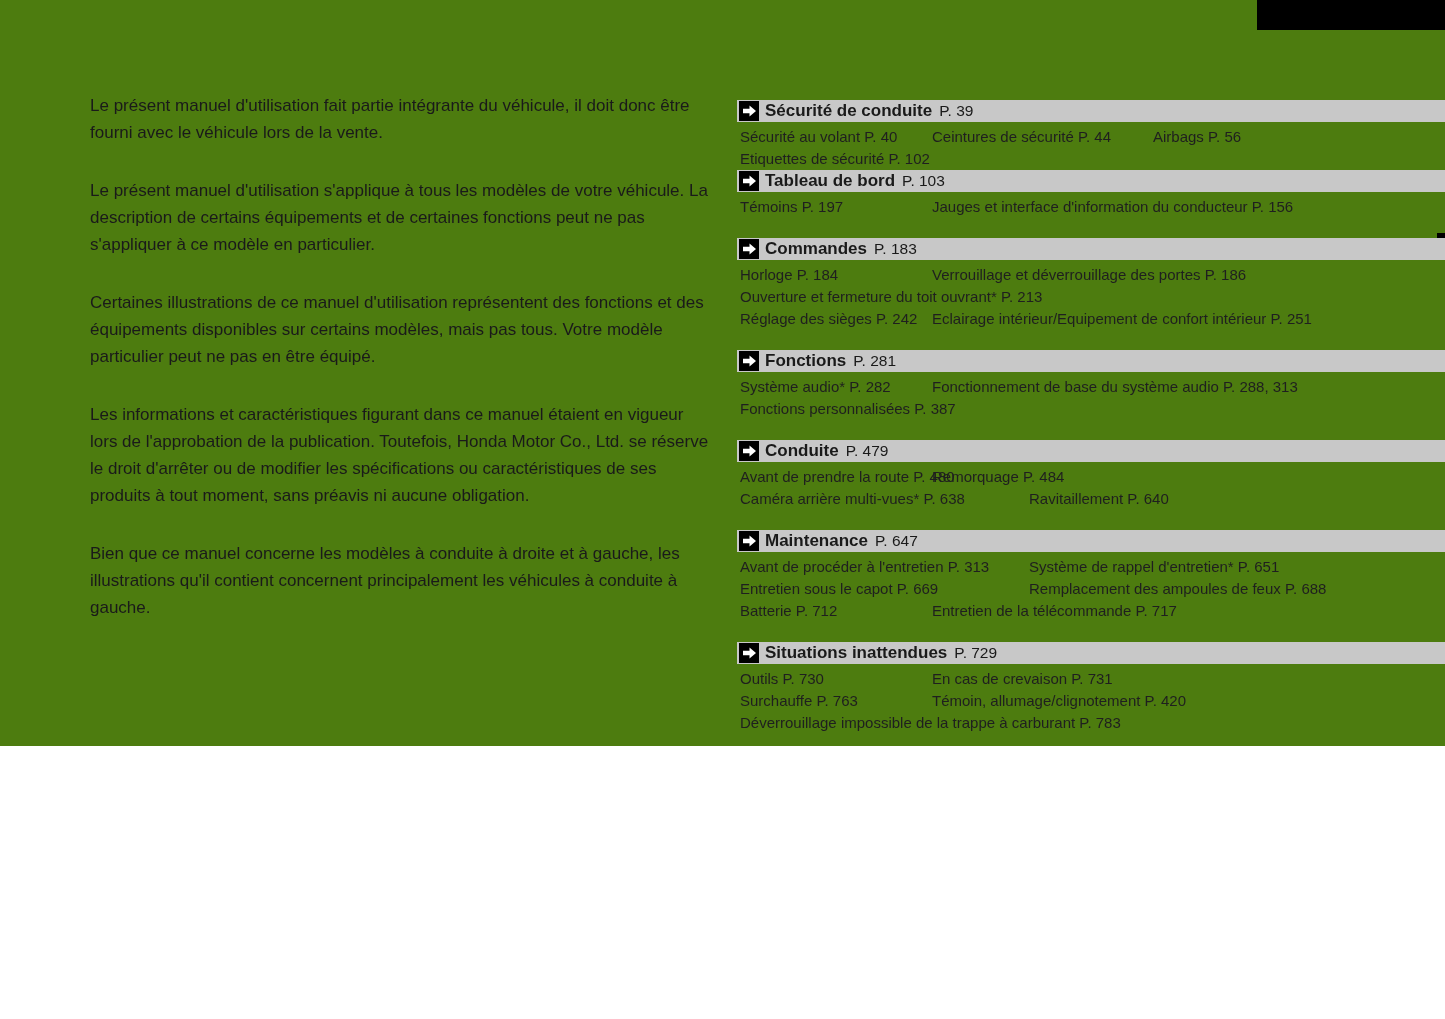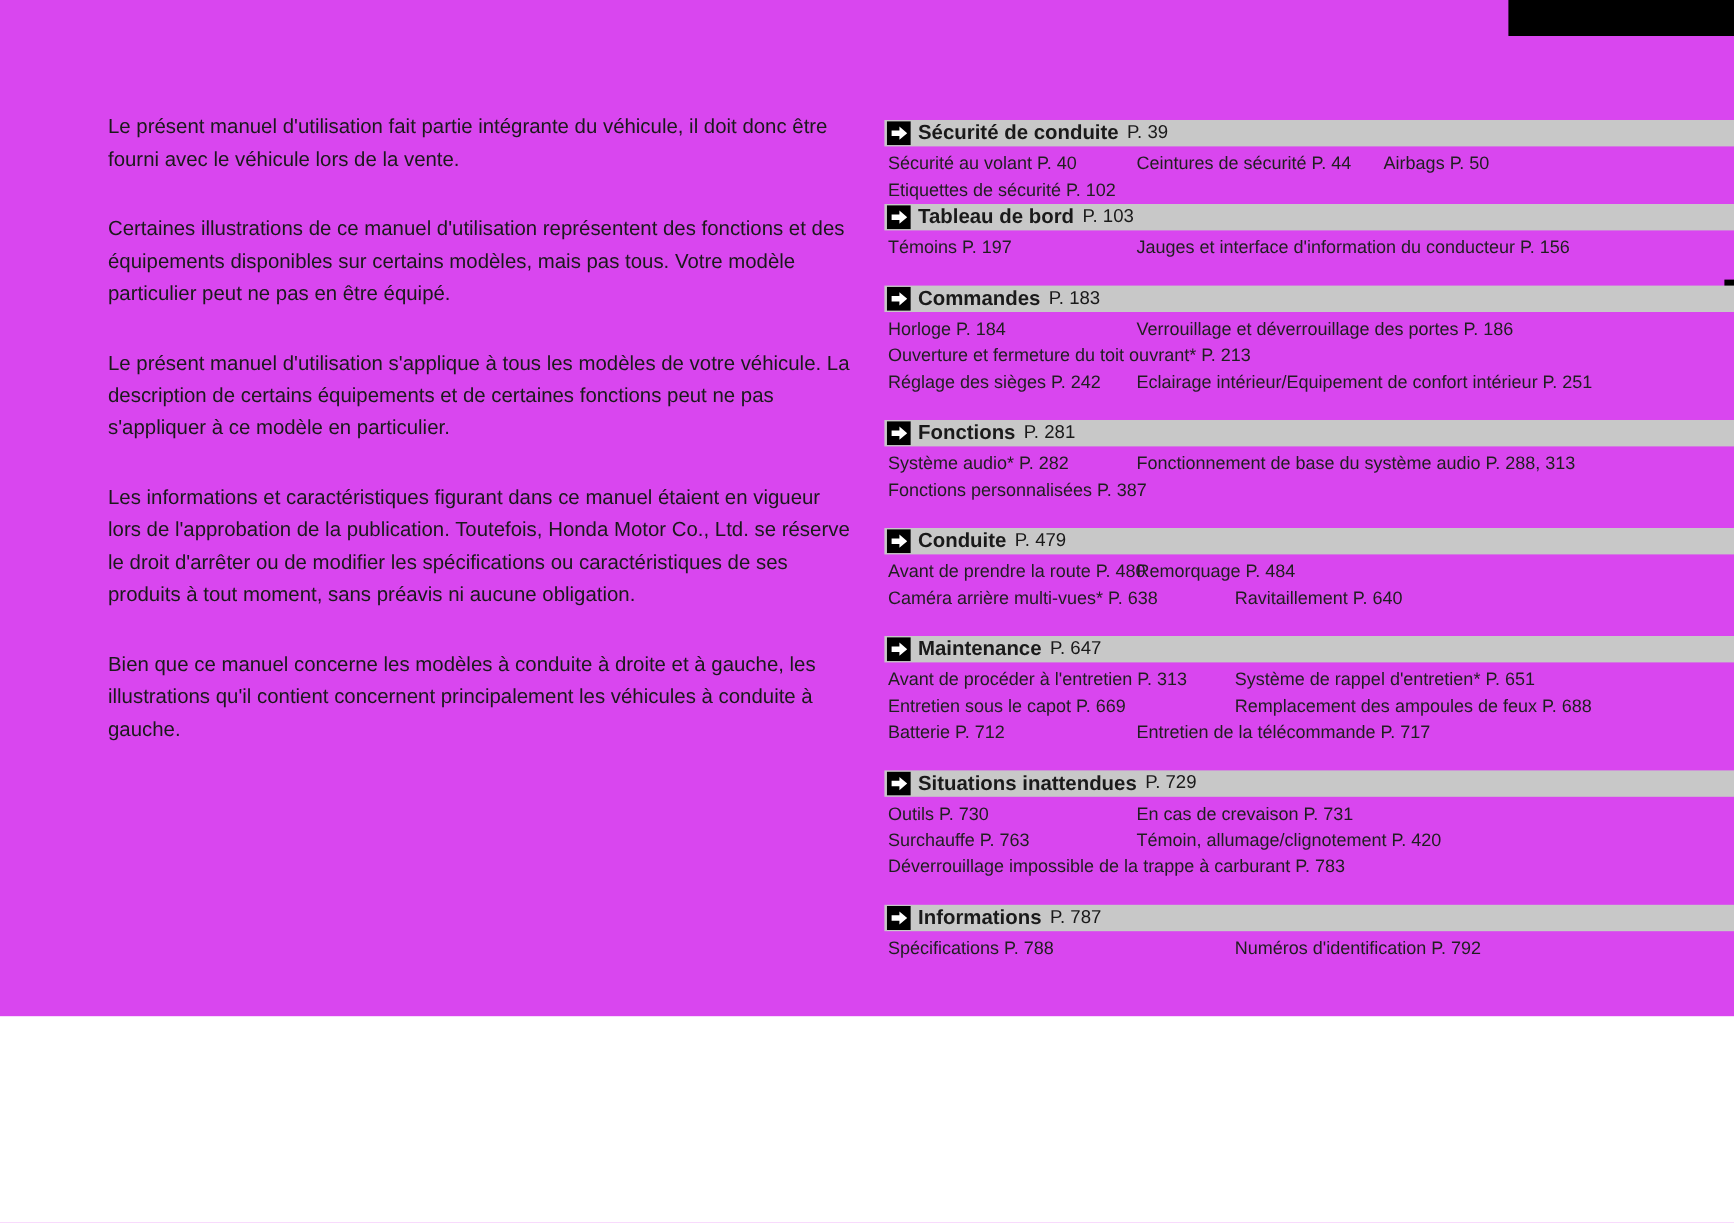--- a/index.html
+++ b/index.html
@@ -4,22 +4,22 @@
 <style>
   html,body{margin:0;padding:0;}
   body{
     font-family:"Liberation Sans", sans-serif;
     background:#ffffff;
     color:#1a1a1a;
   }
   .page{
     position:relative;
     width:1445px;
-    height:847px;
-    background:#d946ef;
+    height:746px;
+    background:#4d7c0f;
     overflow:hidden;
   }
 
   
   .corner-bar{
     position:absolute;
     top:0; right:0;
     width:188px; height:30px;
     background:#000000;
   }
@@ -84,56 +84,56 @@
     text-decoration:underline;
   }
   .toc-item{
     position:absolute;
     top:2px;
     font-size:15px;
     white-space:nowrap;
     color:#1f1f1f;
   }
   .c0{ left:3px; }
-  .c1{ left:210px;text-align:center; }
+  .c1{ left:195px;text-align:center; }
   .c2{ left:292px; }
   .c3{ left:416px; }
 </style>
 </head>
 <body>
 
 <div class="page">
 
   <div class="corner-bar"></div>
   <div class="edge-tab"></div>
 
   <div class="intro">
     <p>Le présent manuel d'utilisation fait partie intégrante du véhicule, il doit donc être fourni avec le véhicule lors de la vente.</p>
+    <p>Le présent manuel d'utilisation s'applique à tous les modèles de votre véhicule. La description de certains équipements et de certaines fonctions peut ne pas s'appliquer à ce modèle en particulier.</p>
     <p>Certaines illustrations de ce manuel d'utilisation représentent des fonctions et des équipements disponibles sur certains modèles, mais pas tous. Votre modèle particulier peut ne pas en être équipé.</p>
-    <p>Le présent manuel d'utilisation s'applique à tous les modèles de votre véhicule. La description de certains équipements et de certaines fonctions peut ne pas s'appliquer à ce modèle en particulier.</p>
     <p>Les informations et caractéristiques figurant dans ce manuel étaient en vigueur lors de l'approbation de la publication. Toutefois, Honda Motor Co., Ltd. se réserve le droit d'arrêter ou de modifier les spécifications ou caractéristiques de ses produits à tout moment, sans préavis ni aucune obligation.</p>
     <p>Bien que ce manuel concerne les modèles à conduite à droite et à gauche, les illustrations qu'il contient concernent principalement les véhicules à conduite à gauche.</p>
   </div>
 
   <div class="toc">
 
     <div class="toc-section">
       <div class="toc-header">
         <svg class="chapter-icon" viewBox="0 0 20 20">
             <rect width="20" height="20" fill="#000"></rect>
             <path d="M4 12.3 L10.5 12.3 L10.5 15.5 L17 10 L10.5 4.5 L10.5 7.7 L4 7.7 Z" fill="#fff"></path>
           </svg>
         <span class="toc-title">Sécurité de conduite</span>
         <span class="toc-pageref">P. 39</span>
       </div>
       <div class="toc-rows">
         <div class="toc-row">
           <span class="toc-item c0">Sécurité au volant P. 40</span>
           <span class="toc-item c1">Ceintures de sécurité P. 44</span>
-          <span class="toc-item c3">Airbags P. 50</span>
+          <span class="toc-item c3">Airbags P. 56</span>
         </div>
         <div class="toc-row">
           <span class="toc-item c0">Etiquettes de sécurité P. 102</span>
         </div>
       </div>
     </div>
 
     <div class="toc-section">
       <div class="toc-header">
         <svg class="chapter-icon" viewBox="0 0 20 20">

